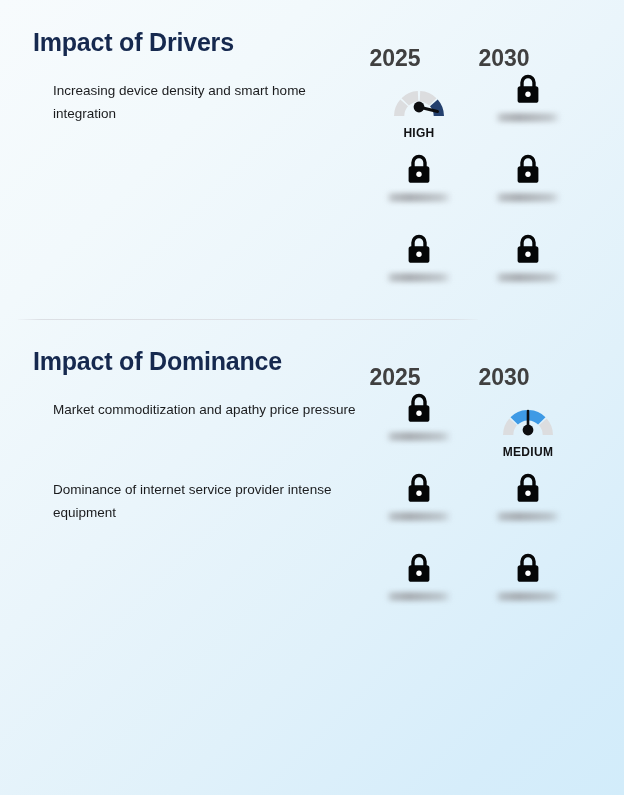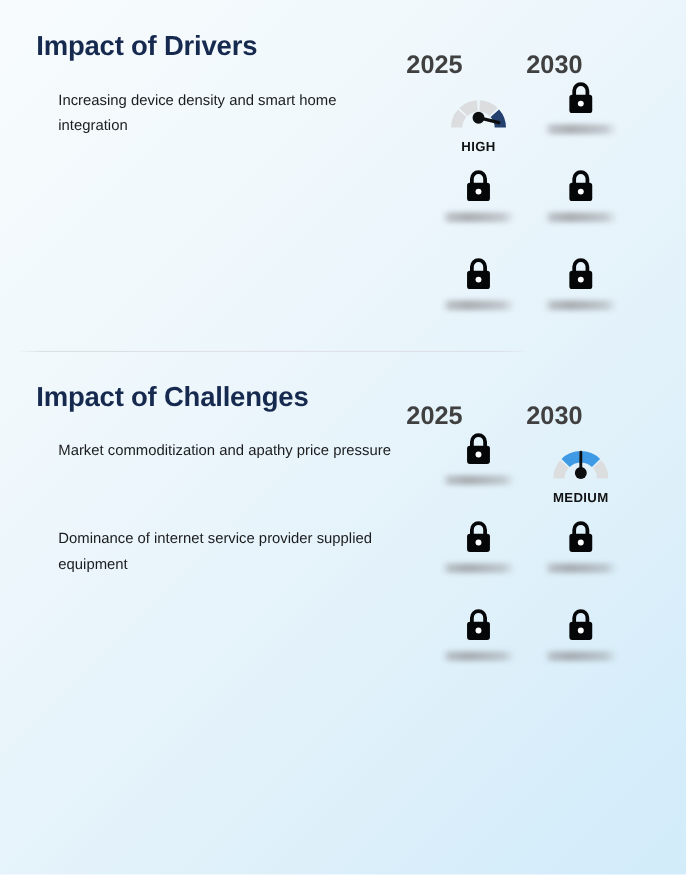--- a/index.html
+++ b/index.html
@@ -81,21 +81,21 @@
     line-height: 23px;
     color: #1b1c1e;
   }
 
   .cell {
     position: absolute;
     top: -7px;
     width: 110px;
     text-align: center;
   }
-  .cell-2025 { left: 356px; }
+  .cell-2025 { left: 340px; }
   .cell-2030 { left: 449px; }
 
   
   .locked {
     display: flex;
     flex-direction: column;
     align-items: center;
   }
   .lock-icon {
     width: 30px;
@@ -240,21 +240,21 @@
           <div class="blur-bar"></div>
         </div>
       </div>
     </div>
   </div>
 
   <div class="divider"></div>
 
   <div class="section" id="section-challenges">
     <div class="section-header">
-      <div class="section-title">Impact of Challenges</div>
+      <div class="section-title">Impact of Dominance</div>
       <div class="year-head year-2025">2025</div>
       <div class="year-head year-2030">2030</div>
     </div>
 
     <div class="spacer-top"></div>
 
     <div class="row">
       <div class="row-label">Market commoditization and apathy price pressure</div>
       <div class="cell cell-2025">
         <div class="locked">
@@ -277,21 +277,21 @@
               <line x1="31" y1="39" x2="31" y2="20" stroke="#0c0d0f" stroke-width="2.6" stroke-linecap="round"></line>
               <circle cx="31" cy="39" r="5.4" fill="#0c0d0f"></circle>
             </g>
           </svg>
           <div class="gauge-label">MEDIUM</div>
         </div>
       </div>
     </div>
 
     <div class="row">
-      <div class="row-label">Dominance of internet service provider supplied equipment</div>
+      <div class="row-label">Dominance of internet service provider intense equipment</div>
       <div class="cell cell-2025">
         <div class="locked">
           <svg class="lock-icon" viewBox="0 0 30 34">
             <path d="M9 15 V10.5 a6 6 0 0 1 12 0 V15" fill="none" stroke="#050607" stroke-width="3.4"></path>
             <rect x="4.6" y="14.2" width="20.8" height="16.6" rx="2.6" fill="#050607"></rect>
             <circle cx="15" cy="22.2" r="2.7" fill="#ffffff"></circle>
           </svg>
           <div class="blur-bar"></div>
         </div>
       </div>

